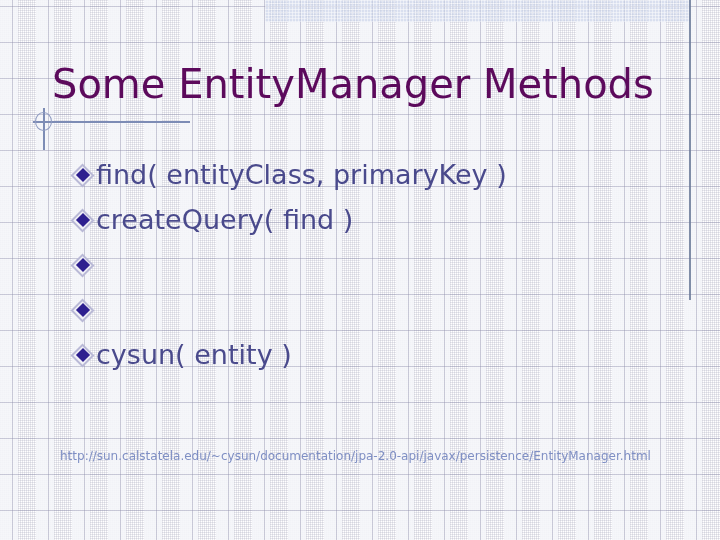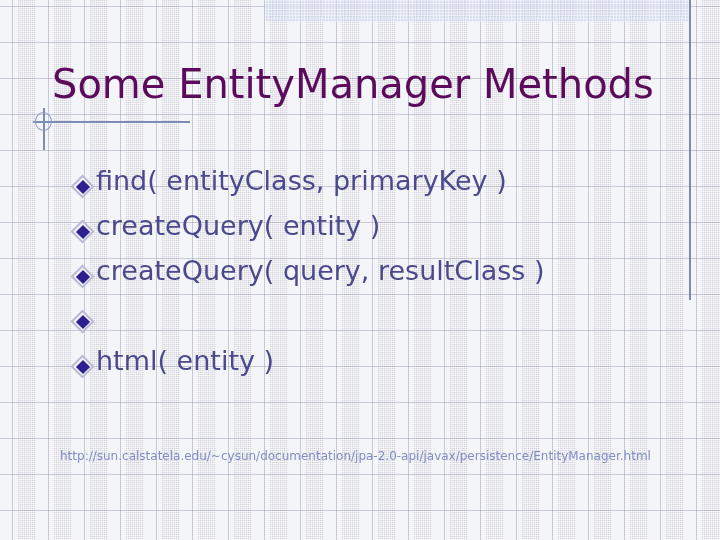--- a/index.html
+++ b/index.html
@@ -132,21 +132,21 @@
     position: absolute;
     left: 72px;
     top: 152px;
     width: 620px;
     margin: 0;
     padding: 0;
     list-style: none;
   }
   .bullet-row {
     display: flex;
-    align-items: flex-end;
+    align-items: center;
     height: 45px;
     white-space: nowrap;
   }
   .bullet-marker {
     flex: 0 0 auto;
     width: 22px;
     height: 22px;
     position: relative;
     margin-right: 2px;
   }
@@ -223,47 +223,46 @@
       </span>
       <span class="bullet-text">find( entityClass, primaryKey )</span>
     </li>
 
     <li class="bullet-row">
       <span class="bullet-marker">
         <span class="d-outer"></span>
           <span class="d-mid"></span>
           <span class="d-inner"></span>
       </span>
-      <span class="bullet-text">createQuery( entity )</span>
-    </li>
-
-    <li class="bullet-row">
-      <span class="bullet-marker">
-        <span class="d-outer"></span>
-          <span class="d-mid"></span>
-          <span class="d-inner"></span>
-      </span>
-      <span class="bullet-text">createQuery( query, resultClass )</span>
-    </li>
-
-    <li class="bullet-row">
-      <span class="bullet-marker">
-        <span class="d-outer"></span>
-          <span class="d-mid"></span>
-          <span class="d-inner"></span>
-      </span>
-    </li>
-
-    <li class="bullet-row">
-      <span class="bullet-marker">
-        <span class="d-outer"></span>
-          <span class="d-mid"></span>
-          <span class="d-inner"></span>
-      </span>
-      <span class="bullet-text">html( entity )</span>
+      <span class="bullet-text">createQuery( find )</span>
+    </li>
+
+    <li class="bullet-row">
+      <span class="bullet-marker">
+        <span class="d-outer"></span>
+          <span class="d-mid"></span>
+          <span class="d-inner"></span>
+      </span>
+    </li>
+
+    <li class="bullet-row">
+      <span class="bullet-marker">
+        <span class="d-outer"></span>
+          <span class="d-mid"></span>
+          <span class="d-inner"></span>
+      </span>
+    </li>
+
+    <li class="bullet-row">
+      <span class="bullet-marker">
+        <span class="d-outer"></span>
+          <span class="d-mid"></span>
+          <span class="d-inner"></span>
+      </span>
+      <span class="bullet-text">cysun( entity )</span>
     </li>
 
 
   </ul>
 
   <a id="footer-link">http://sun.calstatela.edu/~cysun/documentation/jpa-2.0-api/javax/persistence/EntityManager.html</a>
 
 </div>
 
 </body></html>

